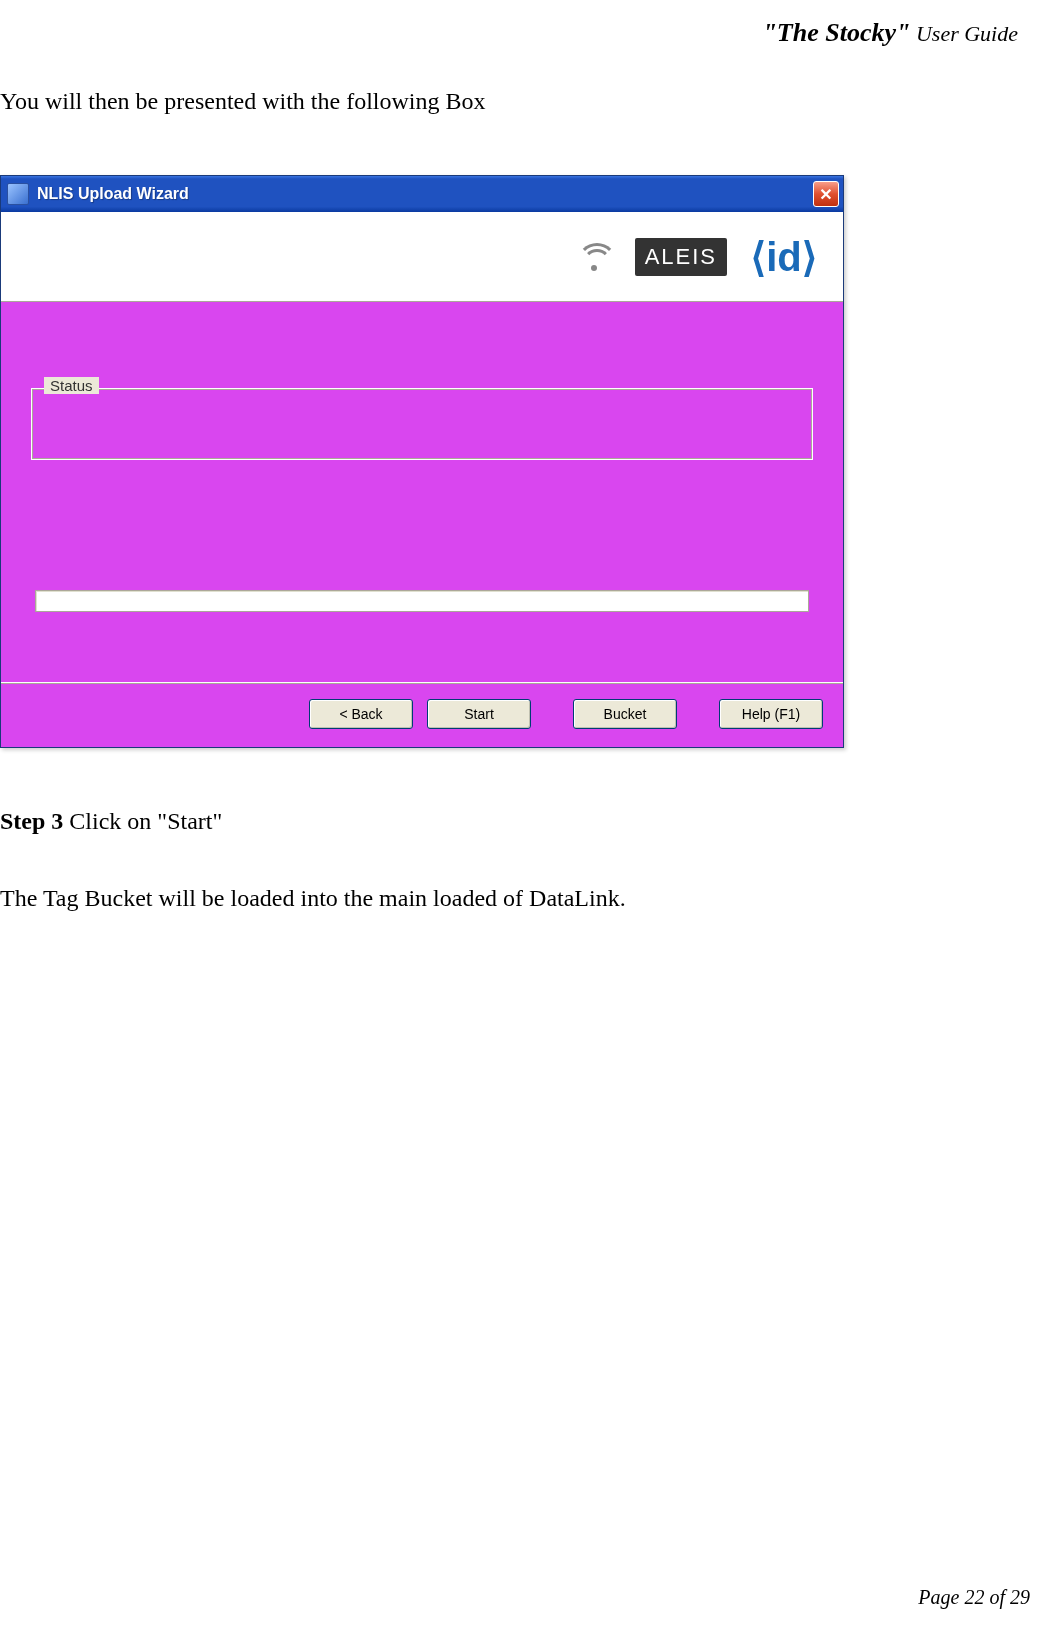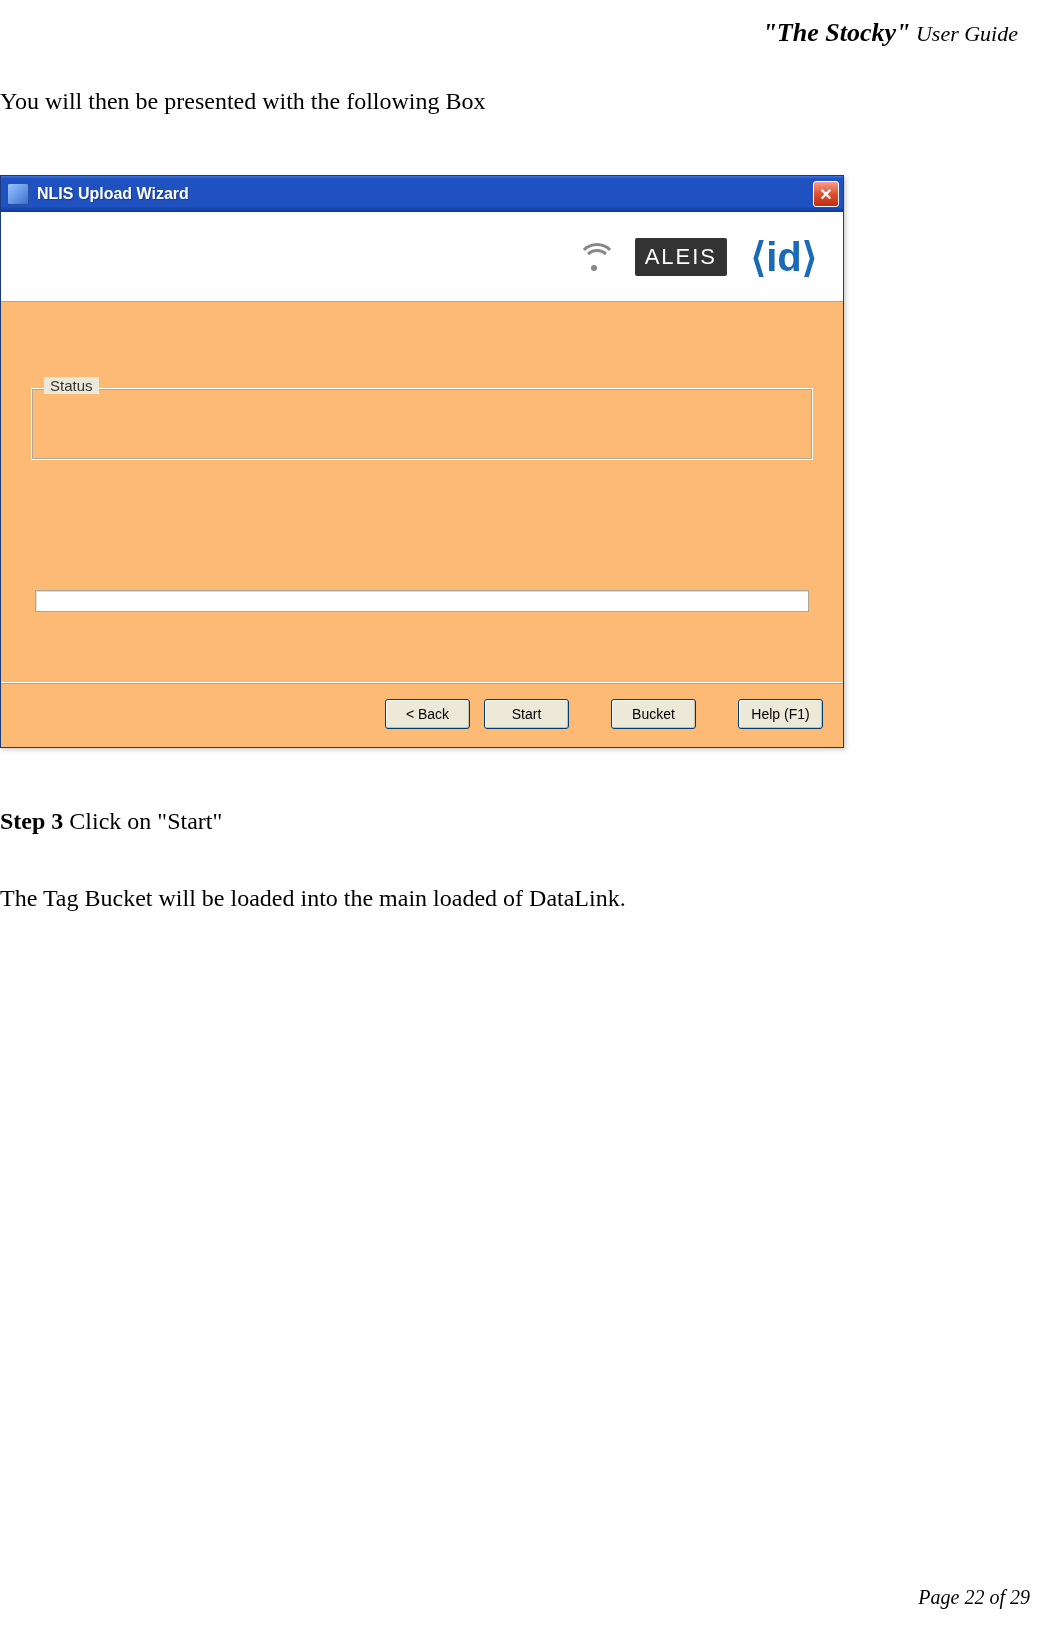--- a/index.html
+++ b/index.html
@@ -40,21 +40,21 @@
     }
     .step-line .step-label {
       font-weight: bold;
     }
     .dialog-wrap {
       margin-left: 0;
     }
     .dialog {
       width: 844px;
       border: 1px solid #1a3a7a;
-      background: #fdba74;
+      background: #d946ef;
       box-shadow: 2px 2px 4px rgba(0,0,0,0.2);
       font-family: Tahoma, Arial, sans-serif;
     }
     .titlebar {
       background: linear-gradient(to bottom, #3a74e0 0%, #1f52c0 8%, #1f52c0 85%, #0a3aa0 100%);
       height: 36px;
       display: flex;
       align-items: center;
       padding: 0 4px 0 6px;
       color: #fff;
@@ -191,21 +191,21 @@
       box-shadow: inset 0 1px 0 #aca899;
       padding: 16px 20px 18px 20px;
       display: flex;
       justify-content: flex-end;
       gap: 14px;
     }
     .button-row .gap {
       width: 14px;
     }
     .win-btn {
-      width: 85px;
+      width: 104px;
       height: 30px;
       background: #ece9d8;
       border: 1px solid #003c74;
       border-radius: 3px;
       font-family: Tahoma, Arial, sans-serif;
       font-size: 14px;
       color: #000;
       cursor: pointer;
       box-shadow: inset 1px 1px 0 #fff, inset -1px -1px 0 #c0c0b0;
     }

